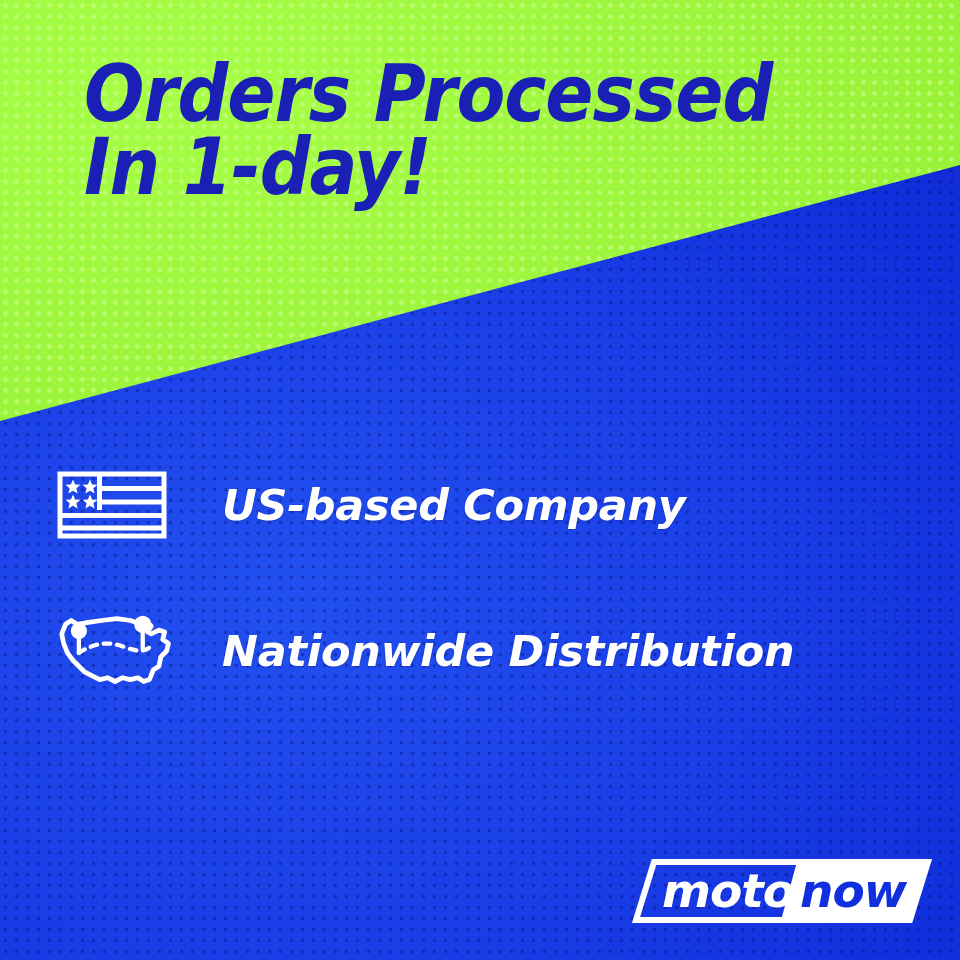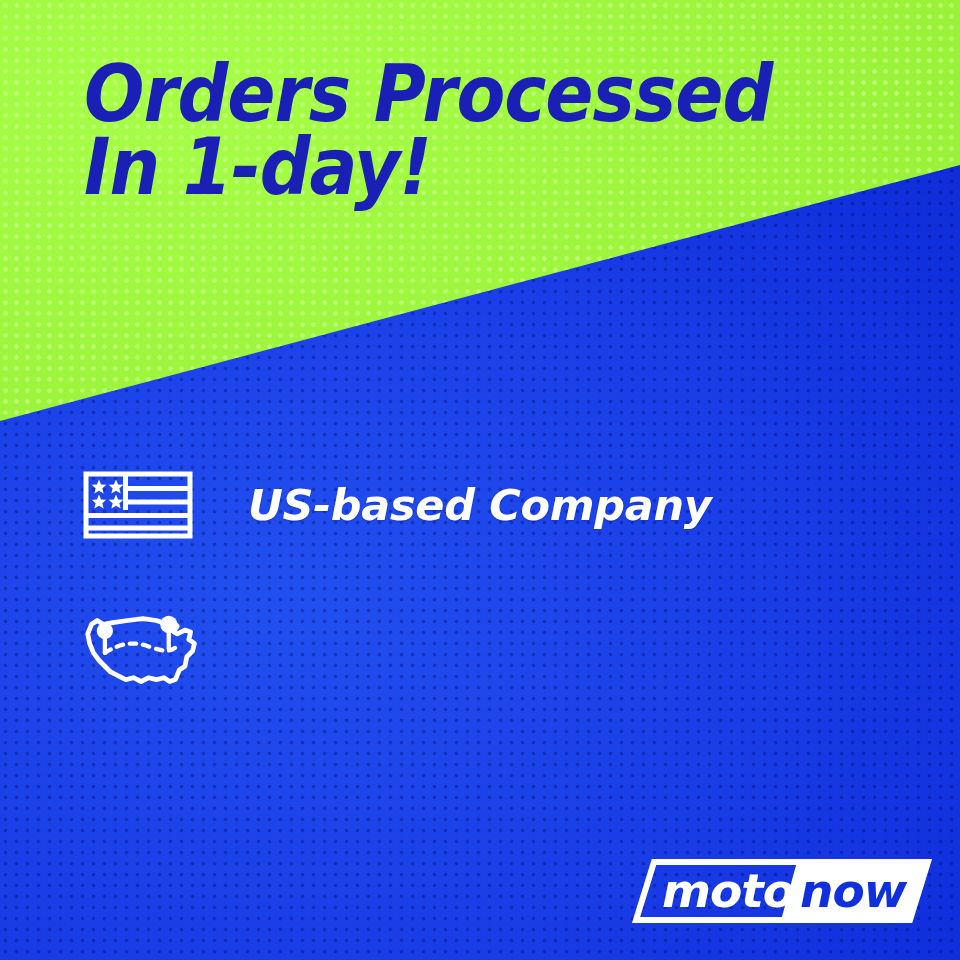--- a/index.html
+++ b/index.html
@@ -77,22 +77,21 @@
     position: absolute;
     left: 0;
     top: 432px;
     width: 960px;
   }
   .feature-row {
     position: relative;
     display: flex;
     align-items: center;
     height: 146px;
-    padding-left: 74px;
-    margin-left: 8px;
+    padding-left: 56px;
   }
   .feature-icon {
     width: 122px;
     height: 92px;
     flex: 0 0 122px;
     display: flex;
     align-items: center;
     justify-content: flex-start;
   }
   .feature-label {
@@ -170,20 +169,21 @@
 
           <path d="M24 44 Q48 28 72 38 Q94 46 100 36" fill="none" stroke="#ffffff" stroke-width="4.5" stroke-dasharray="7 7" stroke-linecap="round"></path>
 
           <line x1="24" y1="44" x2="24" y2="24" stroke="#ffffff" stroke-width="4.5" stroke-linecap="round"></line>
           <circle cx="24" cy="21" r="8.5" fill="#ffffff"></circle>
 
           <line x1="91" y1="40" x2="91" y2="18" stroke="#ffffff" stroke-width="4.5" stroke-linecap="round"></line>
           <circle cx="91" cy="14" r="9" fill="#ffffff"></circle>
         </svg>
       </div>
+      <div class="feature-label">Nationwide Distribution</div>
     </div>
 
   </div>
 
   <div class="logo">
     <svg width="300" height="66" viewBox="0 0 300 66" aria-hidden="true">
       <defs>
         <clipPath id="logoClip">
           <polygon points="22,4 296,4 278,62 4,62"></polygon>
         </clipPath>

